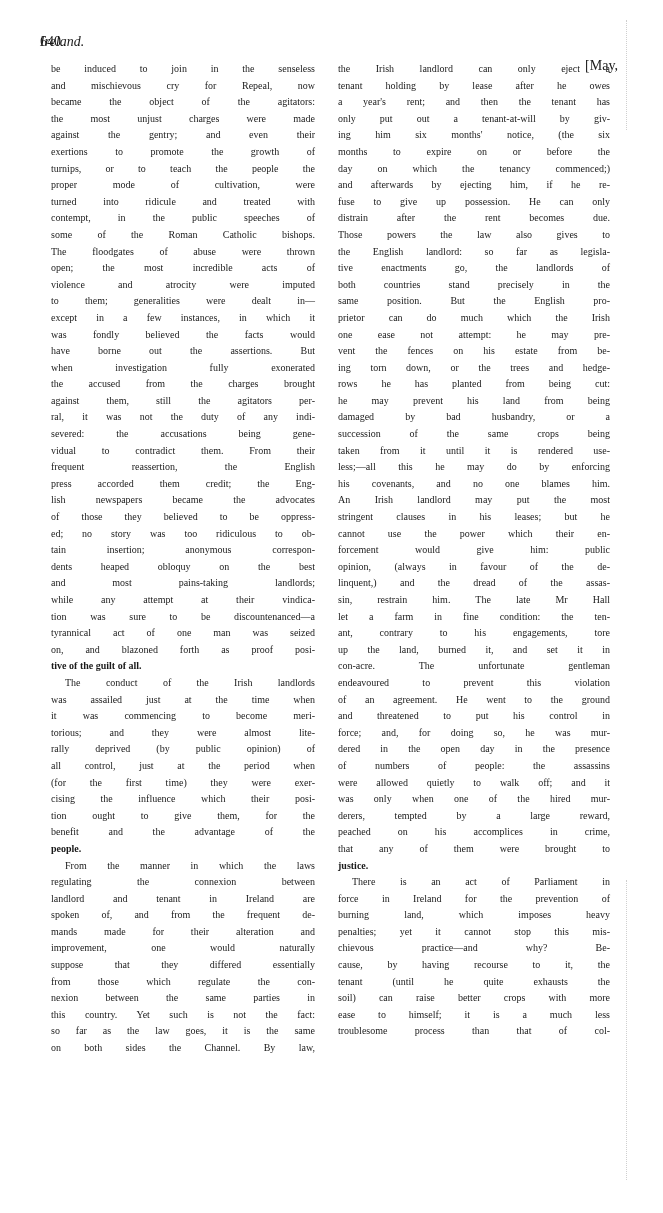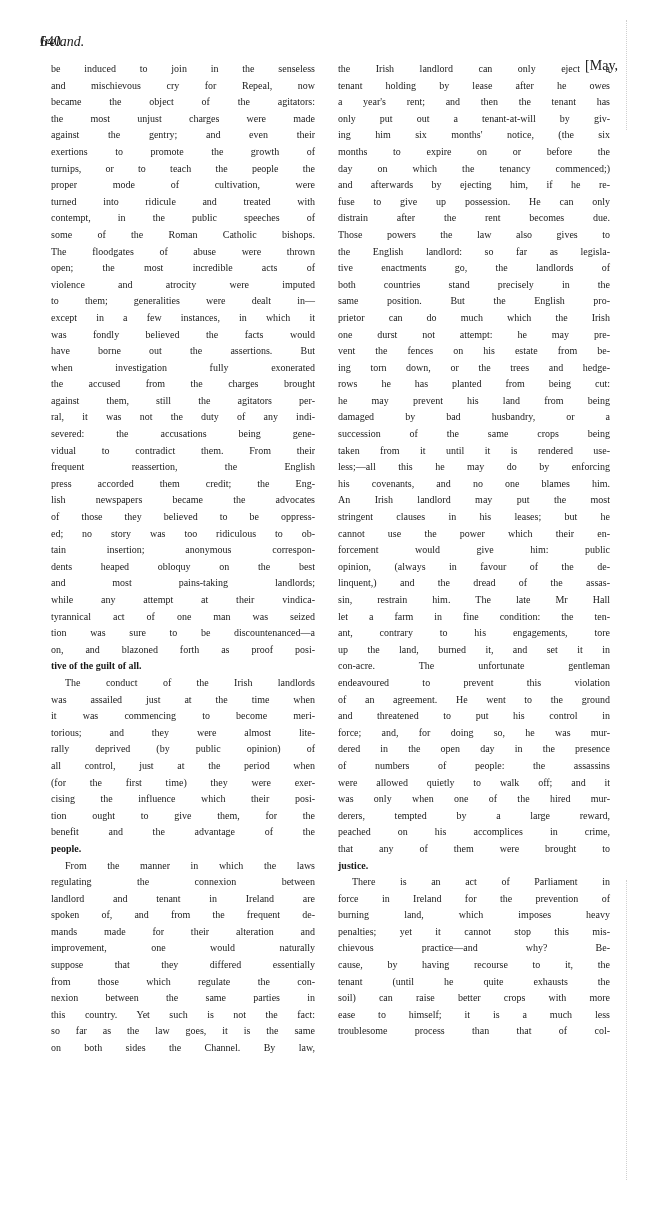--- a/index.html
+++ b/index.html
@@ -54,22 +54,22 @@
     <span class="line">vidual to contradict them. From their</span>
     <span class="line">frequent reassertion, the English</span>
     <span class="line">press accorded them credit; the Eng-</span>
     <span class="line">lish newspapers became the advocates</span>
     <span class="line">of those they believed to be oppress-</span>
     <span class="line">ed; no story was too ridiculous to ob-</span>
     <span class="line">tain insertion; anonymous correspon-</span>
     <span class="line">dents heaped obloquy on the best</span>
     <span class="line">and most pains-taking landlords;</span>
     <span class="line">while any attempt at their vindica-</span>
+    <span class="line">tion was sure to be discountenanced—a</span>
     <span class="line">tyrannical act of one man was seized</span>
-    <span class="line">tion was sure to be discountenanced—a</span>
     <span class="line">on, and blazoned forth as proof posi-</span>
     <span class="line last">tive of the guilt of all.</span>
     <span class="line indent">The conduct of the Irish landlords</span>
     <span class="line">was assailed just at the time when</span>
     <span class="line">it was commencing to become meri-</span>
     <span class="line">torious; and they were almost lite-</span>
     <span class="line">rally deprived (by public opinion) of</span>
     <span class="line">all control, just at the period when</span>
     <span class="line">(for the first time) they were exer-</span>
     <span class="line">cising the influence which their posi-</span>
@@ -99,21 +99,21 @@
     <span class="line">day on which the tenancy commenced;)</span>
     <span class="line">and afterwards by ejecting him, if he re-</span>
     <span class="line">fuse to give up possession. He can only</span>
     <span class="line">distrain after the rent becomes due.</span>
     <span class="line">Those powers the law also gives to</span>
     <span class="line">the English landlord: so far as legisla-</span>
     <span class="line">tive enactments go, the landlords of</span>
     <span class="line">both countries stand precisely in the</span>
     <span class="line">same position. But the English pro-</span>
     <span class="line">prietor can do much which the Irish</span>
-    <span class="line">one durst not attempt: he may pre-</span>
+    <span class="line">one ease not attempt: he may pre-</span>
     <span class="line">vent the fences on his estate from be-</span>
     <span class="line">ing torn down, or the trees and hedge-</span>
     <span class="line">rows he has planted from being cut:</span>
     <span class="line">he may prevent his land from being</span>
     <span class="line">damaged by bad husbandry, or a</span>
     <span class="line">succession of the same crops being</span>
     <span class="line">taken from it until it is rendered use-</span>
     <span class="line">less;—all this he may do by enforcing</span>
     <span class="line">his covenants, and no one blames him.</span>
     <span class="line">An Irish landlord may put the most</span>

